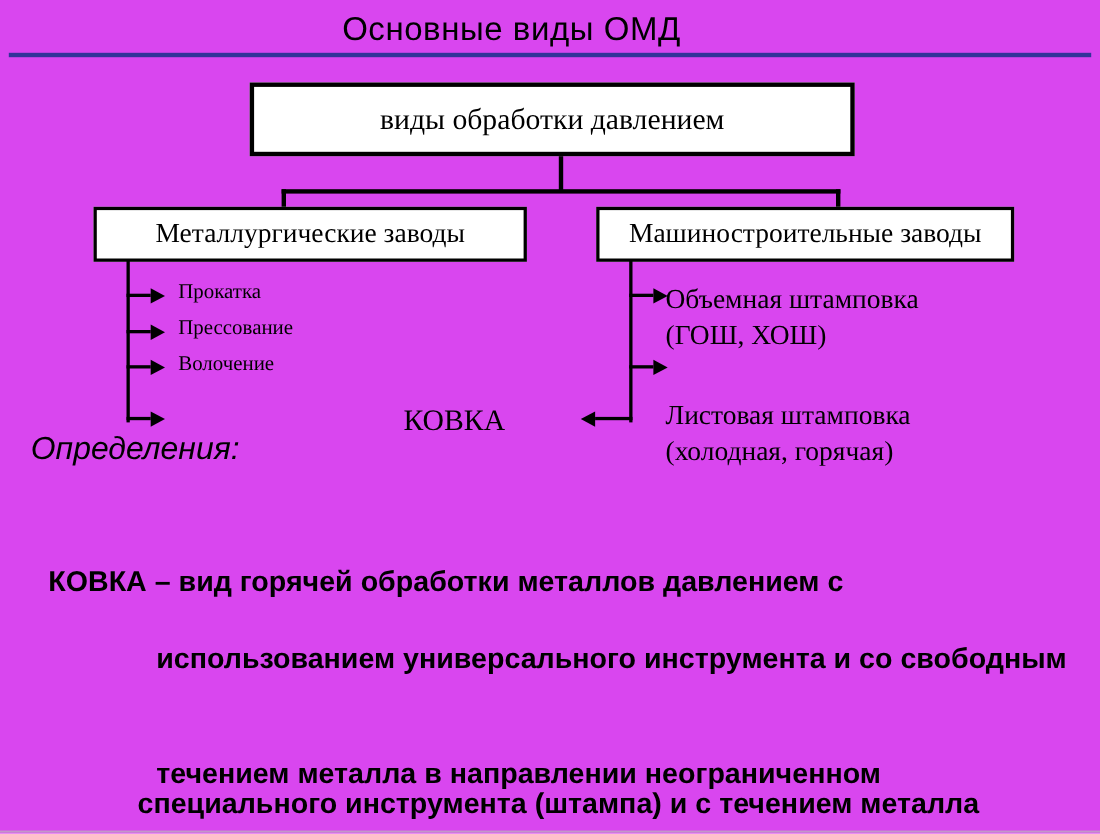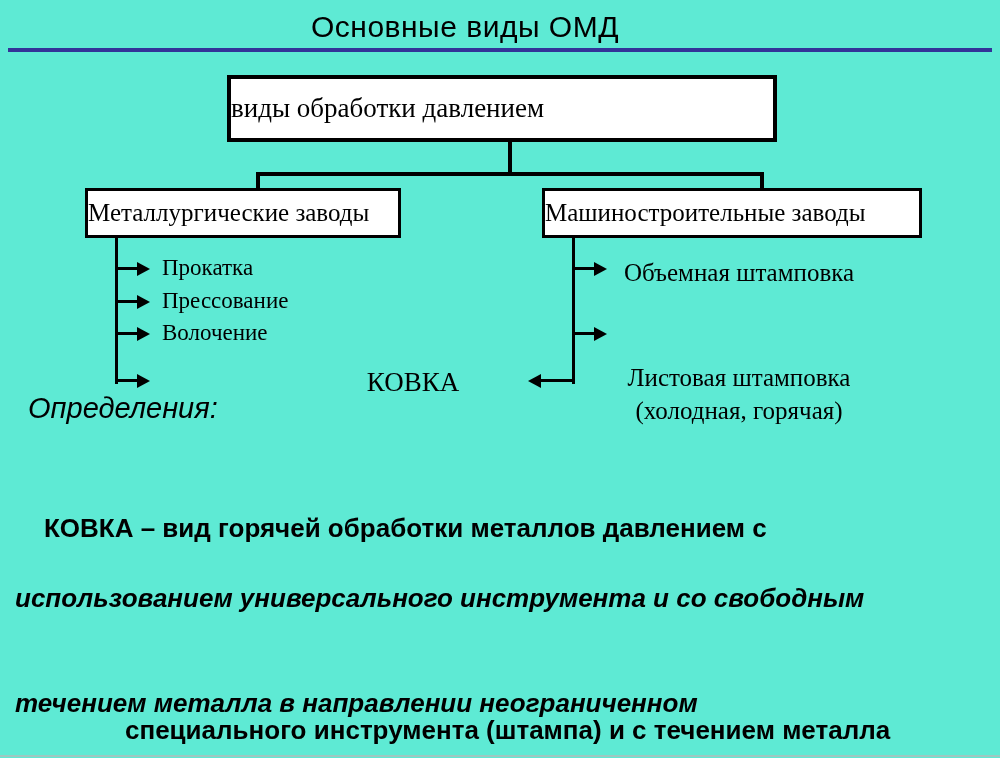--- a/index.html
+++ b/index.html
@@ -1,68 +1,68 @@
 <!DOCTYPE html>
 <html><head>
 <meta charset="utf-8">
 <style>
   html,body{margin:0;padding:0;background:#fff;}
-  .slide{position:relative;width:1000px;height:758px;background:#5eead4;overflow:hidden;
+  .slide{position:relative;width:1000px;height:758px;background:#d946ef;overflow:hidden;
          font-family:"Liberation Sans",sans-serif;color:#000;}
   .abs{position:absolute;}
 
   
   .title{top:10px;left:0;width:930px;text-align:center;font-size:30px;letter-spacing:.5px;}
   .rule-top{top:48px;left:8px;width:984px;height:4px;background:#333399;}
   .rule-bottom{bottom:1px;left:0;width:1000px;height:2px;background:#b9b9b9;opacity:.7;}
 
   
-  .fbox{box-sizing:border-box;display:flex;align-items:center;
+  .fbox{box-sizing:border-box;display:flex;align-items:center;justify-content:center;
         border:3px solid #000;background:#fff;
         font-family:"Liberation Serif",serif;font-size:25px;}
   .box-root{left:227px;top:75px;width:550px;height:67px;border-width:4px;font-size:27px;}
-  .box-left{left:85px;top:188px;width:316px;height:50px;}
+  .box-left{left:85px;top:188px;width:394px;height:50px;}
   .box-right{left:542px;top:188px;width:380px;height:50px;}
 
   
   .line{background:#000;}
   .v-root{left:508px;top:142px;width:4px;height:31px;}
   .h-bar{left:256px;top:172px;width:508px;height:4px;}
   .v-dropL{left:256px;top:172px;width:4px;height:17px;}
   .v-dropR{left:760px;top:172px;width:4px;height:17px;}
   .stem-l{left:115px;top:237px;width:3px;height:147px;}
   .stem-r{left:572px;top:237px;width:3px;height:147px;}
 
   
   .arr-r{position:absolute;height:3px;background:#000;width:22px;}
   .arr-r::after{content:"";position:absolute;right:-13px;top:-5.5px;width:0;height:0;
                 border-left:13px solid #000;border-top:7px solid transparent;border-bottom:7px solid transparent;}
   .arr-l{position:absolute;height:3px;background:#000;width:34px;}
   .arr-l::before{content:"";position:absolute;left:-13px;top:-5.5px;width:0;height:0;
                  border-right:13px solid #000;border-top:7px solid transparent;border-bottom:7px solid transparent;}
 
   
-  .list-item{font-family:"Liberation Serif",serif;font-size:23px;}
+  .list-item{font-family:"Liberation Serif",serif;font-size:19px;}
   .li-l0{left:162px;top:255px;}
   .li-l1{left:162px;top:288px;}
   .li-l2{left:162px;top:320px;}
   .rblock{font-family:"Liberation Serif",serif;font-size:25px;line-height:33px;
-          left:605px;width:268px;text-align:center;}
+          left:605px;width:268px;}
   .rb0{top:256px;}
   .rb1{top:321px;margin-top:40px;}
   .kovka{left:328px;top:367px;width:170px;text-align:center;
          font-family:"Liberation Serif",serif;font-size:27px;}
 
   
   .def-heading{left:28px;top:392px;font-size:29px;font-style:italic;}
   .def{left:15px;width:980px;font-weight:700;font-size:26px;line-height:35px;white-space:pre-wrap;}
   .def1{top:476px;}
   .def2{top:643px;}
   .cont{display:block;}
-  .def1 .cont{font-style:italic;}
+  .def1 .cont{margin-left:127px;}
   .def2 .cont{margin-left:110px;}
 </style>
 </head>
 <body>
 
 <div class="slide">
 
   <div class="abs title">Основные виды ОМД</div>
   <div class="abs rule-top"></div>
 
@@ -94,20 +94,21 @@
 
   <div class="abs kovka">КОВКА</div>
 
   <div class="abs line stem-r"></div>
   <div class="arr-r" style="left:572px;top:267px;"></div>
   <div class="arr-r" style="left:572px;top:332px;"></div>
   <div class="arr-l" style="left:541px;top:379px;"></div>
 
   <div class="abs rblock rb0">
     <div>Объемная штамповка</div>
+    <div>(ГОШ, ХОШ)</div>
   </div>
   <div class="abs rblock rb1">
     <div>Листовая штамповка</div>
     <div>(холодная, горячая)</div>
   </div>
 
   <div class="abs def-heading">Определения:</div>
 
   <div class="abs def def1">
     <span><span>КОВКА – </span><span>вид горячей обработки металлов давлением с</span></span>

